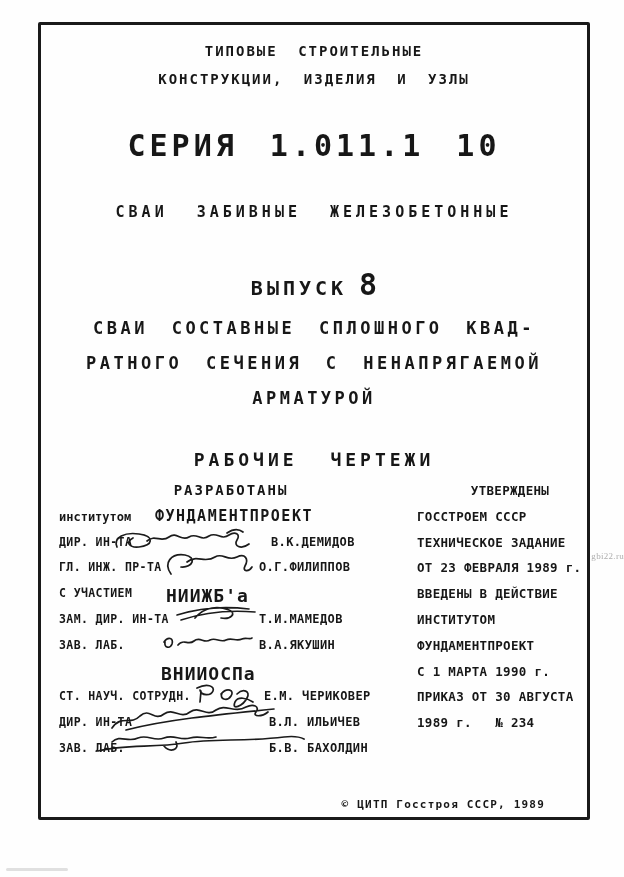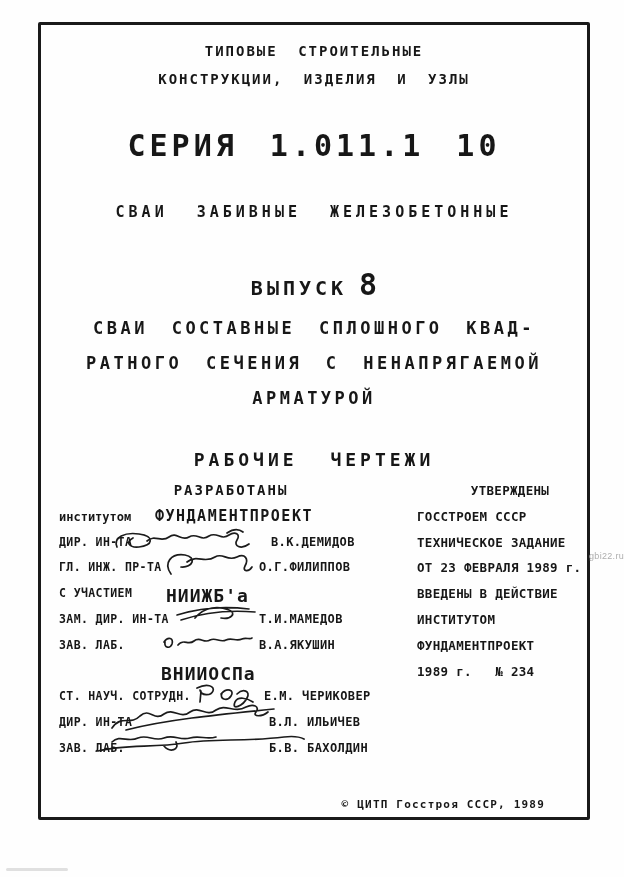--- a/index.html
+++ b/index.html
@@ -33,21 +33,21 @@
   .inst-label { position:absolute; left:0; top:6px; font-size:12px; }
   .inst-name  { position:absolute; left:96px; top:3px; font-size:15px; letter-spacing:1.5px; }
   .rline { height:25.8px; font-size:12.5px; letter-spacing:0.3px; white-space:pre; line-height:25.8px; }
 
   svg.sig { position:absolute; overflow:visible; }
   svg.sig path { fill:none; stroke:#1b1b1b; stroke-width:1.7; stroke-linecap:round; }
 
   .copyright { position:absolute; right:42px; bottom:6px; font-size:11px; letter-spacing:1.2px; white-space:pre; }
   .watermark {
     position:absolute; top:551px; right:0; font-size:9px; color:#aeaeae;
-    font-family:Liberation Sans, sans-serif; font-weight:normal; letter-spacing:0.3px;
+    font-family:Liberation Serif, serif; font-weight:normal; letter-spacing:0.3px;
   }
   .smudge {
     position:absolute; left:6px; top:868px; width:62px; height:3px;
     background:#e0e0e0; border-radius:2px; filter:blur(0.6px);
   }
 </style>
 </head>
 <body>
 
 <div class="page">
@@ -152,20 +152,22 @@
       </div>
 
       <div class="rightcol">
         <div class="rline rheading">УТВЕРЖДЕНЫ</div>
         <div class="rline">ГОССТРОЕМ СССР</div>
         <div class="rline">ТЕХНИЧЕСКОЕ ЗАДАНИЕ</div>
         <div class="rline">ОТ 23 ФЕВРАЛЯ 1989 г.</div>
         <div class="rline">ВВЕДЕНЫ В ДЕЙСТВИЕ</div>
         <div class="rline">ИНСТИТУТОМ</div>
         <div class="rline">ФУНДАМЕНТПРОЕКТ</div>
+        <div class="rline">С 1 МАРТА 1990 г.</div>
+        <div class="rline">ПРИКАЗ ОТ 30 АВГУСТА</div>
         <div class="rline">1989 г.   № 234</div>
       </div>
 
     </div>
 
     <div class="copyright">© ЦИТП Госстроя СССР, 1989</div>
   </div>
 
   <div class="watermark">gbi22.ru</div>
   <div class="smudge"></div>

